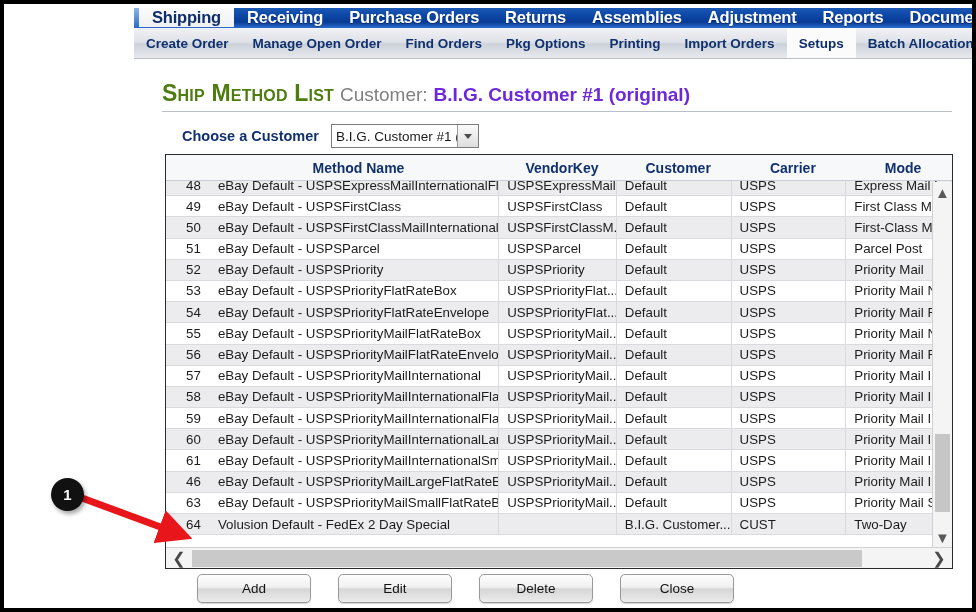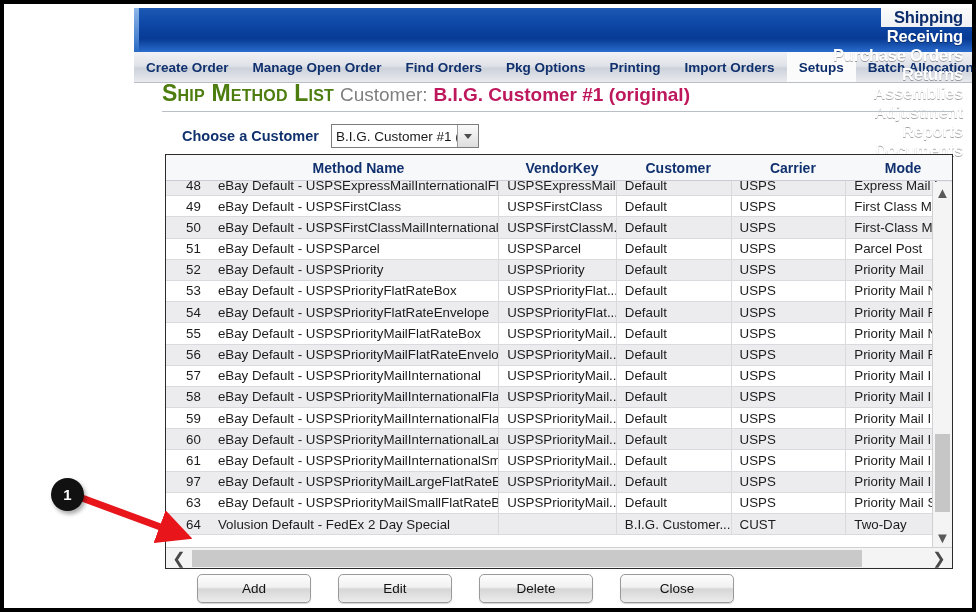--- a/index.html
+++ b/index.html
@@ -25,26 +25,25 @@
 
   
   .navwrap {
     position: absolute;
     left: 130px;
     top: 4px;
     width: 842px;
     height: 64px;
   }
   .mainnav {
-    height: 44px;
+    height: 20px;
     background: linear-gradient(to bottom, #1b58b4 0%, #0d46a5 40%, #073a94 70%, #2a6ccd 100%);
     display: flex;
-    align-items: flex-end;
+    align-items: flex-start;
     position: relative;
-    flex-direction: column;
   }
   .mainnav::before{
     content:"";
     position:absolute;
     left:0; top:0; bottom:0; width:5px;
     background: linear-gradient(to bottom,#8fb6e8,#2a6bc4);
   }
   .mtab {
     display: flex;
     align-items: center;
@@ -103,21 +102,21 @@
     font-variant: small-caps;
     font-size: 23px;
     margin-top: 16px;
   }
   .t-lbl {
     color: #808080;
     font-weight: normal;
     font-size: 19px;
   }
   .t-cust {
-    color: #be185d;
+    color: #6d28d9;
     font-weight: bold;
     font-size: 19px;
   }
   .title-rule {
     margin-top: 4px;
     border-top: 1px solid #b9bec7;
     width: 790px;
   }
 
   
@@ -534,21 +533,21 @@
           </div>
           <div class="row">
             <div class="cell c-num">61</div>
             <div class="cell c-name">eBay Default - USPSPriorityMailInternationalSm...</div>
             <div class="cell c-vkey">USPSPriorityMail...</div>
             <div class="cell c-cust">Default</div>
             <div class="cell c-carr">USPS</div>
             <div class="cell c-mode">Priority Mail I</div>
           </div>
           <div class="row alt">
-            <div class="cell c-num">97</div>
+            <div class="cell c-num">46</div>
             <div class="cell c-name">eBay Default - USPSPriorityMailLargeFlatRateBox</div>
             <div class="cell c-vkey">USPSPriorityMail...</div>
             <div class="cell c-cust">Default</div>
             <div class="cell c-carr">USPS</div>
             <div class="cell c-mode">Priority Mail I</div>
           </div>
           <div class="row">
             <div class="cell c-num">63</div>
             <div class="cell c-name">eBay Default - USPSPriorityMailSmallFlatRateBox</div>
             <div class="cell c-vkey">USPSPriorityMail...</div>

